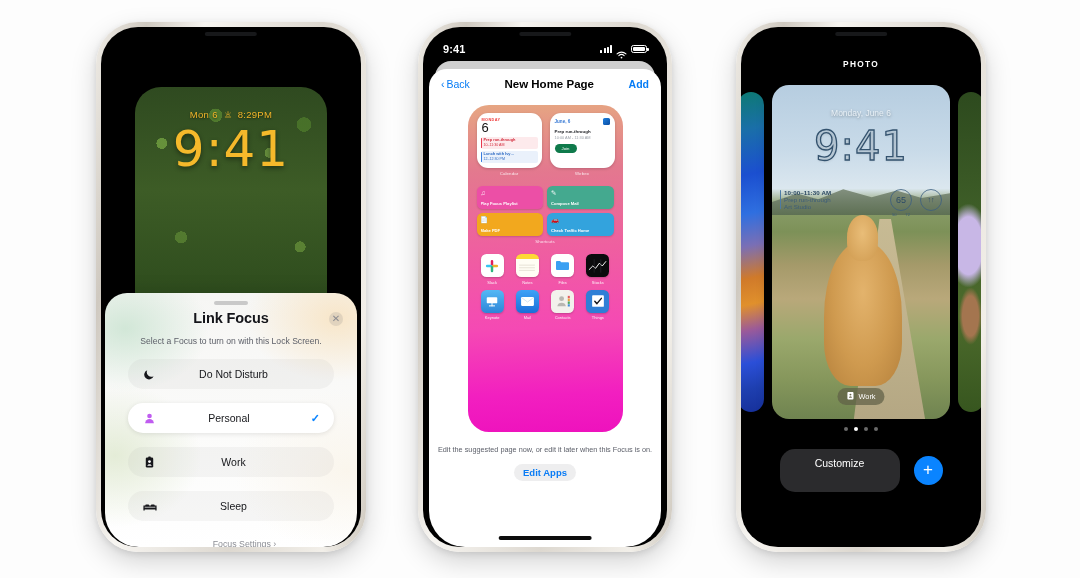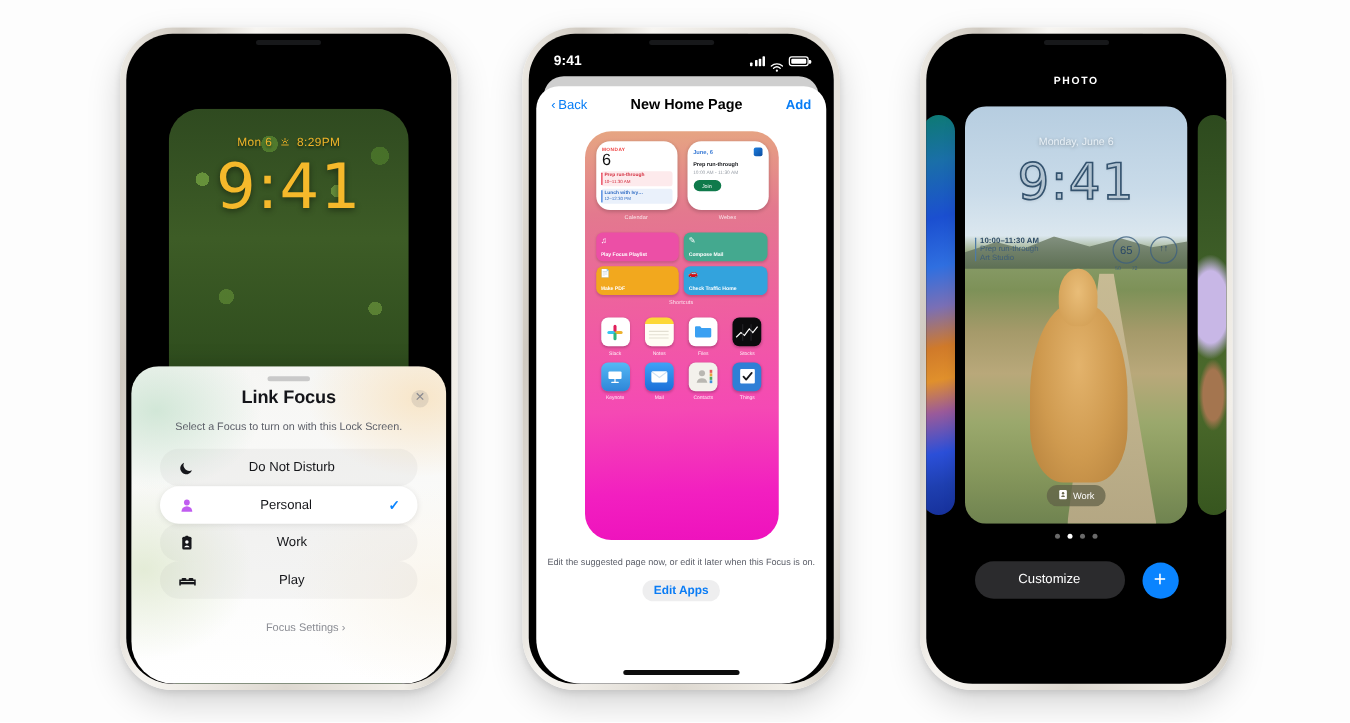--- a/index.html
+++ b/index.html
@@ -60,21 +60,21 @@
       linear-gradient(180deg,#f6f6f4 0%,#fbfbfa 55%,#ffffff 100%);
     box-shadow:0 -4px 16px rgba(0,0,0,.10); }
   .grabber { position:absolute; top:8px; left:50%; transform:translateX(-50%);
     width:34px; height:4px; border-radius:3px; background:#c9c9c9; }
   .sheet-title { text-align:center; margin-top:17px; font-size:14.5px; font-weight:700; color:#14151a;
     letter-spacing:-.1px; }
   .sheet-close { position:absolute; right:14px; top:19px; width:14px; height:14px;
     border-radius:50%; background:rgba(120,120,128,.18); color:#8b8b90;
     font-size:10px; line-height:14px; text-align:center; cursor:pointer; }
   .sheet-sub { text-align:center; margin-top:10px; font-size:8.6px; color:#5c5f68; padding:0 14px; }
-  .focus-list { margin-top:13px; padding:0 23px; display:flex; flex-direction:column; gap:0; }
+  .focus-list { margin-top:13px; padding:0 23px; display:flex; flex-direction:column; gap:14px; }
   .focus-row { height:30px; border-radius:15px; display:flex; align-items:center;
     padding:0 14px; background:rgba(150,150,150,.09); position:relative; cursor:pointer; }
   .focus-row.sel { background:#ffffff; box-shadow:0 1px 5px rgba(0,0,0,.10); }
   .focus-ico { width:15px; height:15px; display:flex; align-items:center; justify-content:center;
     font-size:12px; color:#17181c; }
   .focus-label { flex:1; text-align:center; font-size:10.5px; color:#15161a; font-weight:400;
     margin-left:-10px; }
   .focus-check { color:#0a84ff; font-size:11px; font-weight:700; }
   .focus-settings { text-align:center; margin-top:18px; font-size:8.8px; color:#8b8d94; cursor:pointer;margin-left:27px; }
 
@@ -207,21 +207,21 @@
     justify-content:space-between; font-size:4.2px; color:#3d5d78; padding:0 1px; }
   .lk-badge { position:absolute; left:50%; transform:translateX(-50%); bottom:14px;
     background:rgba(96,96,70,.72); color:#fff; font-size:7.4px; border-radius:9px;
     padding:3px 9px; display:flex; align-items:center; gap:4px; }
   .p3-dots { position:absolute; left:0; right:0; top:400px; z-index:20; display:flex;
     justify-content:center; gap:6px; }
   .p3-dots i { width:4px; height:4px; border-radius:50%; background:#6a6a6a; display:block; }
   .p3-dots i.on { background:#fff; }
   .p3-actions { position:absolute; left:0; right:0; top:422px; z-index:20;
     display:flex; align-items:center; justify-content:center; gap:14px; }
-  .p3-custom { width:120px; height:30px; border-radius:15px; background:#2b2b2d; color:#fff;
+  .p3-custom { width:120px; height:43px; border-radius:15px; background:#2b2b2d; color:#fff;
     font-size:10.5px; line-height:29px; text-align:center; cursor:pointer; }
   .p3-plus { width:29px; height:29px; border-radius:50%; background:#0a84ff; color:#fff;
     font-size:17px; line-height:28px; text-align:center; cursor:pointer; font-weight:300; }
 </style>
 </head>
 <body>
 
 <div class="stage">
 
   <div class="phone" id="phone1">
@@ -282,21 +282,21 @@
           </div>
           <div class="focus-row">
             <span class="focus-ico">
               <svg width="14" height="13" viewBox="0 0 16 14">
                   <path d="M1.2 11.5V6.6h13.6v4.9" stroke="#16171b" stroke-width="1.4" fill="none"></path>
                   <rect x="1" y="8.2" width="14" height="2.2" fill="#16171b"></rect>
                   <rect x="2.6" y="4.6" width="4.4" height="2.2" rx="1" fill="#16171b"></rect>
                   <rect x="9" y="4.6" width="4.4" height="2.2" rx="1" fill="#16171b"></rect>
                 </svg>
             </span>
-            <span class="focus-label">Play</span>
+            <span class="focus-label">Sleep</span>
           </div>
         </div>
 
         <div class="focus-settings">
           <span>Focus Settings</span>
           <span>›</span>
         </div>
       </div>
     </div>
   </div>

